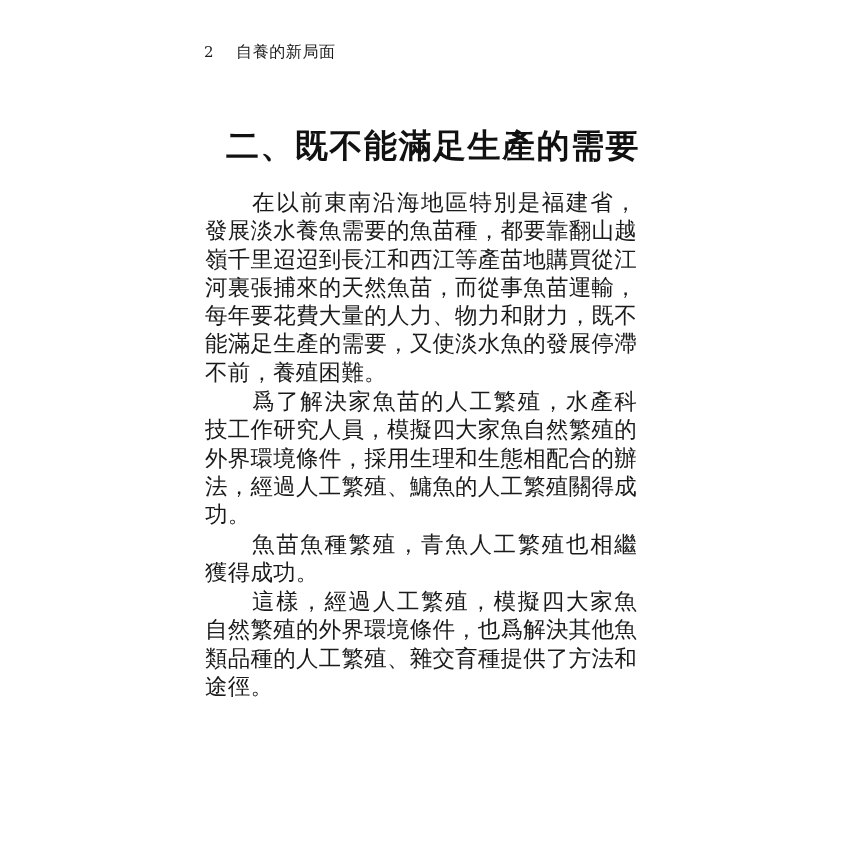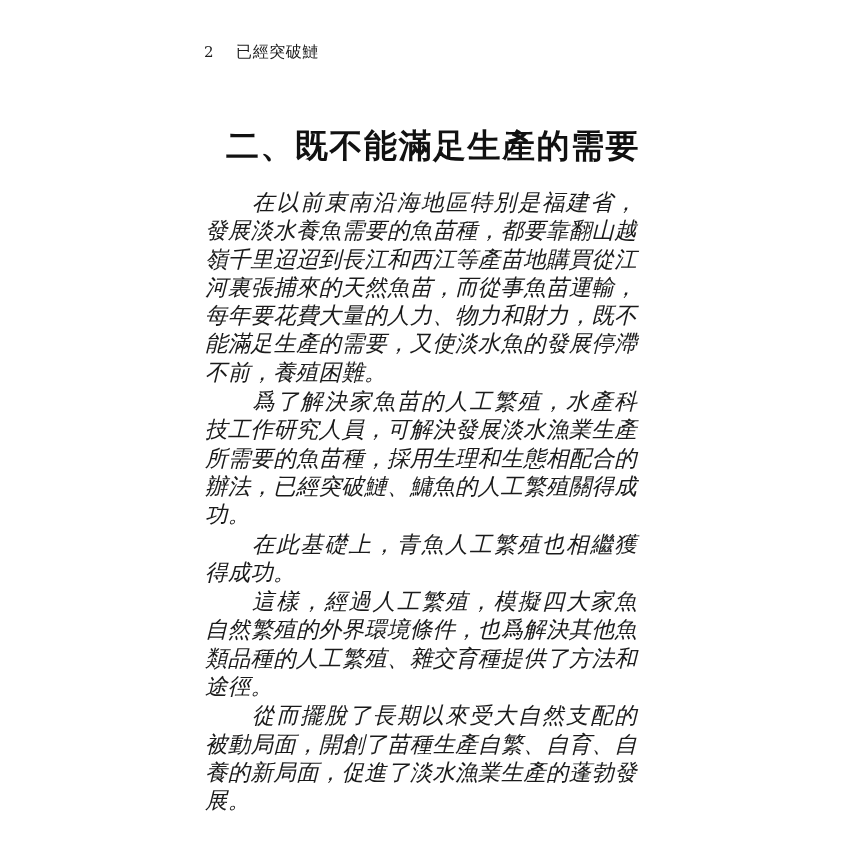--- a/index.html
+++ b/index.html
@@ -71,42 +71,40 @@
     font-family: "DejaVu Serif", "Liberation Serif", serif;
     font-size: 22.5px;
     line-height: 28.3px;
     letter-spacing: 0.2px;
     text-align: justify;
     text-justify: inter-character;
     text-indent: 47px;
     color: #1a1a1a;
     word-break: break-all;
     hyphens: none;
-    font-style: italic;
   }
   .para:last-child { margin-bottom: 0; }
 
   
   .body-block, .section-title, .running-head {
     text-rendering: optimizeLegibility;
   }
 </style>
 </head>
 <body style="background: rgb(255, 255, 255); color: rgb(26, 26, 26);">
 
 <div class="page">
 
   <div class="running-head">
     <span class="folio">2</span>
-    <span class="rh-title">已經突破鰱</span>
+    <span class="rh-title">自養的新局面</span>
   </div>
 
   <h1 class="section-title">二、既不能滿足生產的需要</h1>
 
   <div class="body-block">
     <p class="para">在以前東南沿海地區特別是福建省，發展淡水養魚需要的魚苗種，都要靠翻山越嶺千里迢迢到長江和西江等產苗地購買從江河裏張捕來的天然魚苗，而從事魚苗運輸，每年要花費大量的人力、物力和財力，既不能滿足生產的需要，又使淡水魚的發展停滯不前，養殖困難。</p>
-    <p class="para">爲了解決家魚苗的人工繁殖，水產科技工作研究人員，可解決發展淡水漁業生產所需要的魚苗種，採用生理和生態相配合的辦法，已經突破鰱、鱅魚的人工繁殖關得成功。</p>
-    <p class="para">在此基礎上，青魚人工繁殖也相繼獲得成功。</p>
+    <p class="para">爲了解決家魚苗的人工繁殖，水產科技工作研究人員，模擬四大家魚自然繁殖的外界環境條件，採用生理和生態相配合的辦法，經過人工繁殖、鱅魚的人工繁殖關得成功。</p>
+    <p class="para">魚苗魚種繁殖，青魚人工繁殖也相繼獲得成功。</p>
     <p class="para">這樣，經過人工繁殖，模擬四大家魚自然繁殖的外界環境條件，也爲解決其他魚類品種的人工繁殖、雜交育種提供了方法和途徑。</p>
-    <p class="para">從而擺脫了長期以來受大自然支配的被動局面，開創了苗種生產自繁、自育、自養的新局面，促進了淡水漁業生產的蓬勃發展。</p>
   </div>
 
 </div>
 
 </body></html>

